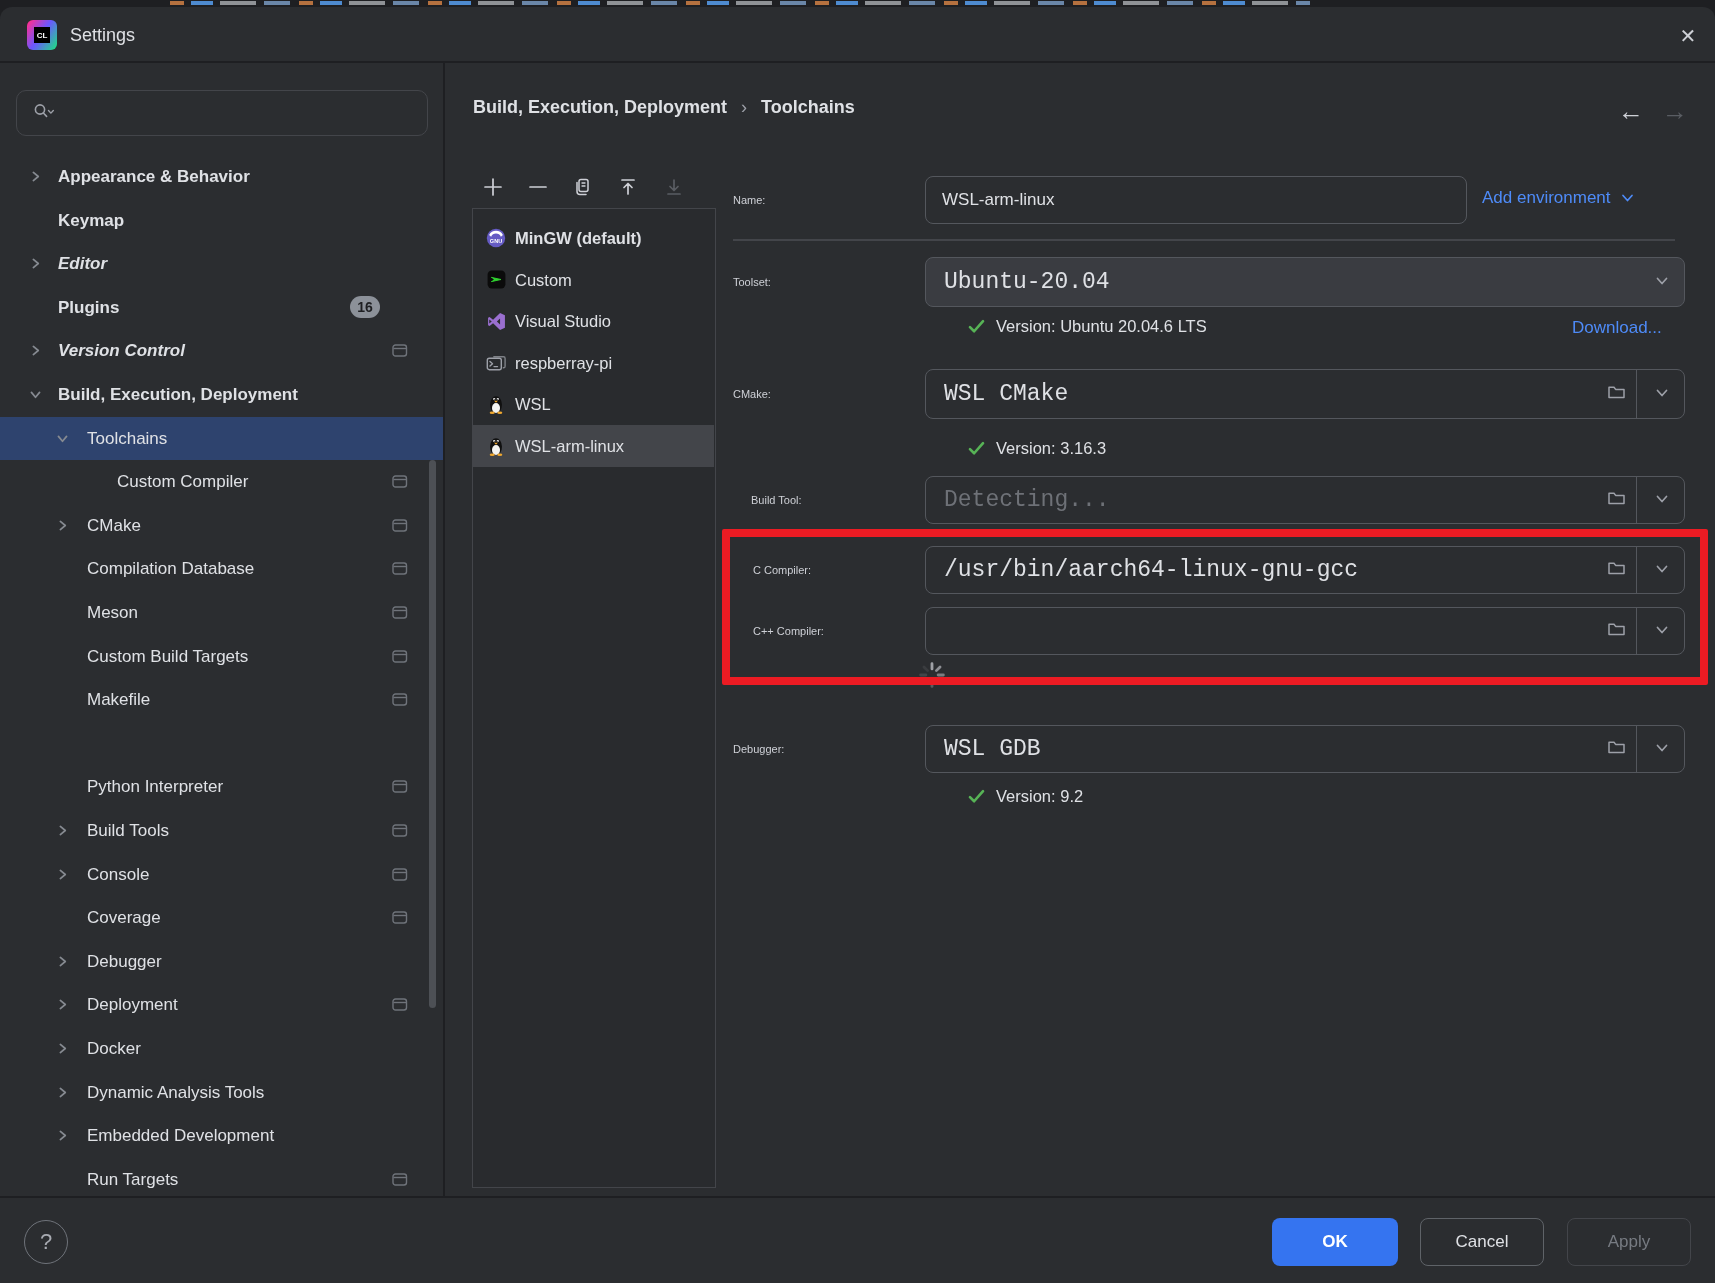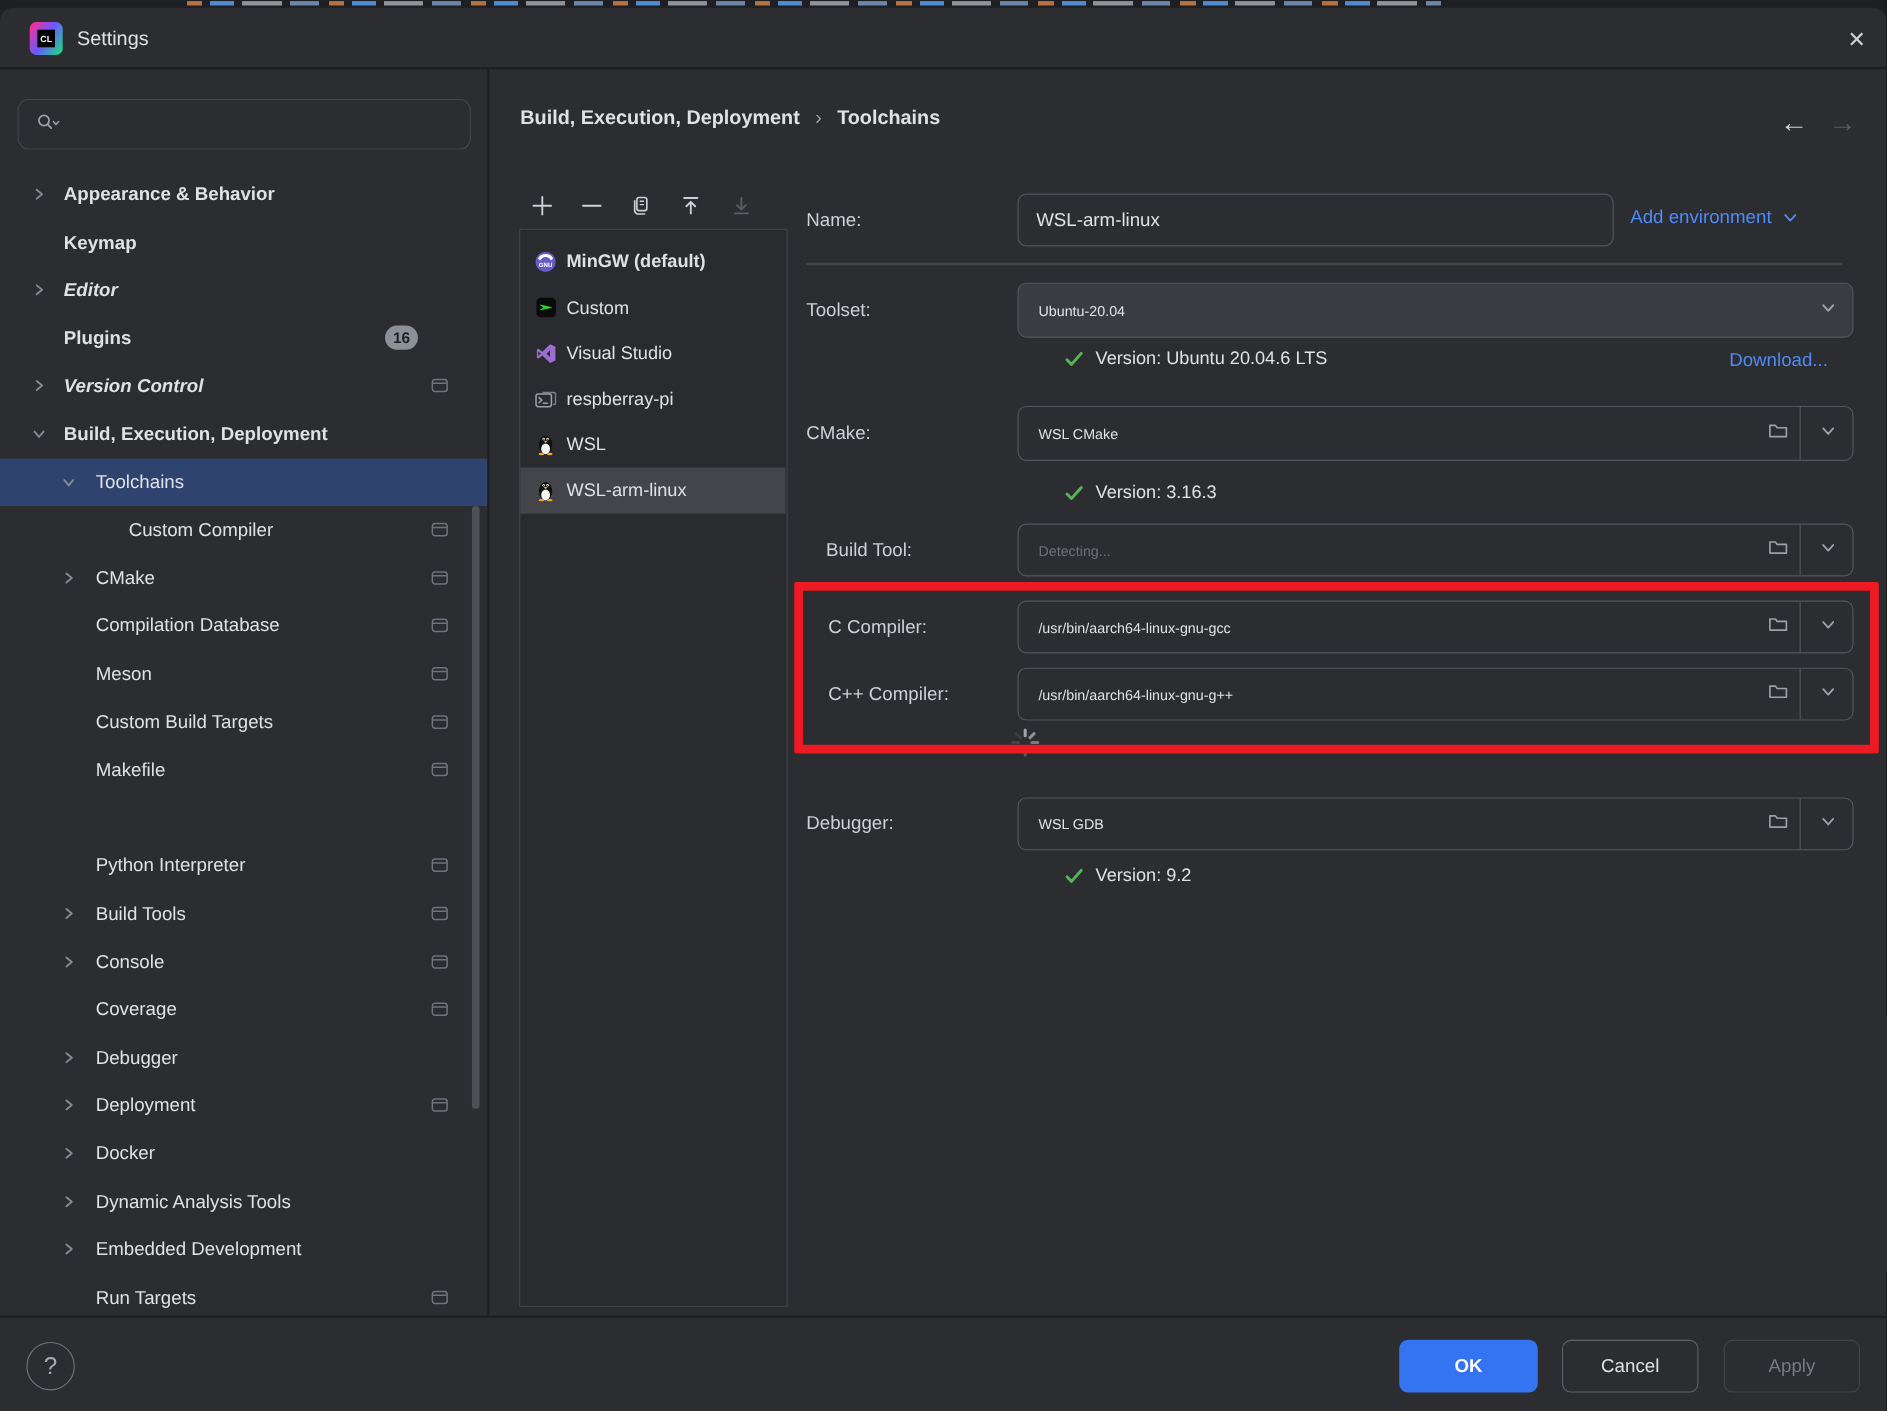--- a/index.html
+++ b/index.html
@@ -39,23 +39,23 @@
   #nav-forward{left:1662px;top:96px;font-size:26px;color:#5A5D63;}
   
   .tbar-btn{position:absolute;top:173px;width:28px;height:28px;display:flex;align-items:center;justify-content:center;}
   #tc-panel{left:472px;top:208px;width:244px;height:980px;border:1.5px solid #43454A;box-sizing:border-box;background:#292B2E;}
   .tc-row{position:absolute;left:0;width:241px;height:42px;font-size:16.5px;}
   .tc-row.selected{background:#43454A;}
   .tc-row .ticon{position:absolute;left:13px;top:11px;width:20px;height:20px;display:flex;align-items:center;justify-content:center;}
   .tc-row .lbl{position:absolute;left:42px;line-height:42px;white-space:nowrap;}
   .tc-row .lbl.b{font-weight:bold;}
   
-  .flabel{position:absolute;font-size:17px;color:#CED0D6;white-space:nowrap;}
+  .flabel{position:absolute;font-size:11px;color:#CED0D6;white-space:nowrap;}
   .field{position:absolute;border:1.5px solid #54575D;border-radius:8px;box-sizing:border-box;background:transparent;}
-  .field .val{position:absolute;left:18px;top:0;bottom:0;display:flex;align-items:center;font-size:13px;color:#DFE1E5;white-space:nowrap;}
+  .field .val{position:absolute;left:18px;top:0;bottom:0;display:flex;align-items:center;font-size:23px;color:#DFE1E5;white-space:nowrap;font-family:Liberation Mono, monospace;}
   .field .val.ph{color:#6E7177;}
   .field .vline{position:absolute;right:47px;top:0;bottom:0;border-left:1.5px solid #54575D;}
   .field .folder{position:absolute;right:58px;top:50%;transform:translateY(-50%);}
   .field .dd{position:absolute;right:14px;top:50%;transform:translateY(-50%);}
   input.txt{position:absolute;border:1.5px solid #54575D;border-radius:8px;box-sizing:border-box;background:transparent;
     color:#DFE1E5;font-size:17px;font-family:"Liberation Sans",sans-serif;padding:0 16px;outline:none;}
   .link{color:#4E8BF8;font-size:17px;white-space:nowrap;}
   .ver{position:absolute;display:flex;align-items:center;gap:10px;font-size:16.5px;color:#DFE1E5;white-space:nowrap;}
   #form-divider{left:733px;top:239px;width:942px;height:1.5px;background:#43454A;}
   #highlight-rect{left:722px;top:529px;width:986px;height:156px;border:8px solid #EC1B23;box-sizing:border-box;border-radius:2px;pointer-events:none;}
@@ -434,21 +434,20 @@
           <path d="M2 3.2h5l1.6 2.2H17v8H2z" fill="none" stroke="#9DA0A8" stroke-width="1.5" stroke-linejoin="round"></path>
         </svg></span>
     <span class="vline"></span>
     <span class="dd"><svg width="16" height="12" viewBox="0 0 16 12">
           <path d="M3.5 3.5 8 8.5 12.5 3.5" fill="none" stroke="#9DA0A8" stroke-width="1.7" stroke-linecap="round" stroke-linejoin="round"></path>
         </svg></span>
   </div>
 
   <div class="flabel" style="left:753px;top:607px;line-height:48px">C++ Compiler:</div>
   <div class="field" style="left:925px;top:607px;width:760px;height:48px">
-    <span class="val">/usr/bin/aarch64-linux-gnu-g++</span>
     <span class="folder"><svg width="19" height="16" viewBox="0 0 19 16">
           <path d="M2 3.2h5l1.6 2.2H17v8H2z" fill="none" stroke="#9DA0A8" stroke-width="1.5" stroke-linejoin="round"></path>
         </svg></span>
     <span class="vline"></span>
     <span class="dd"><svg width="16" height="12" viewBox="0 0 16 12">
           <path d="M3.5 3.5 8 8.5 12.5 3.5" fill="none" stroke="#9DA0A8" stroke-width="1.7" stroke-linecap="round" stroke-linejoin="round"></path>
         </svg></span>
   </div>
 
   <div class="abs" style="left:918px;top:661px">

